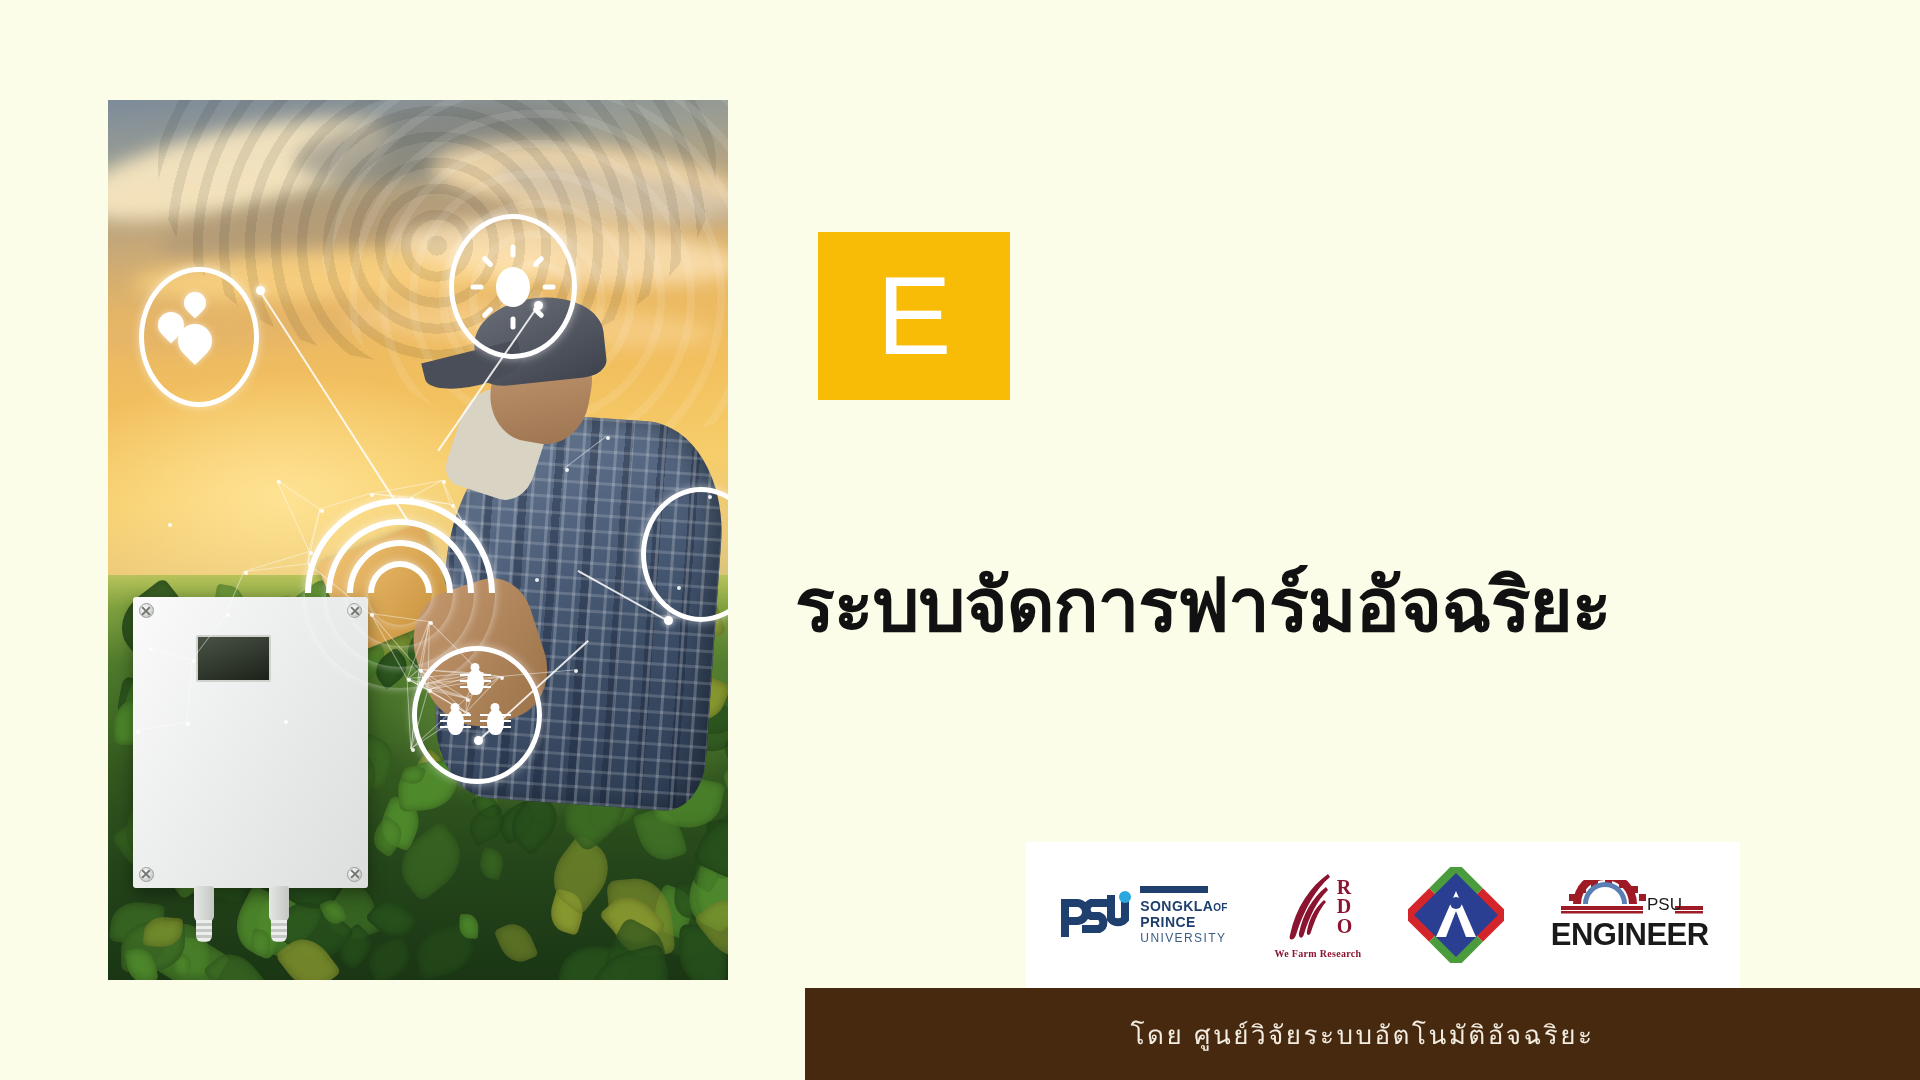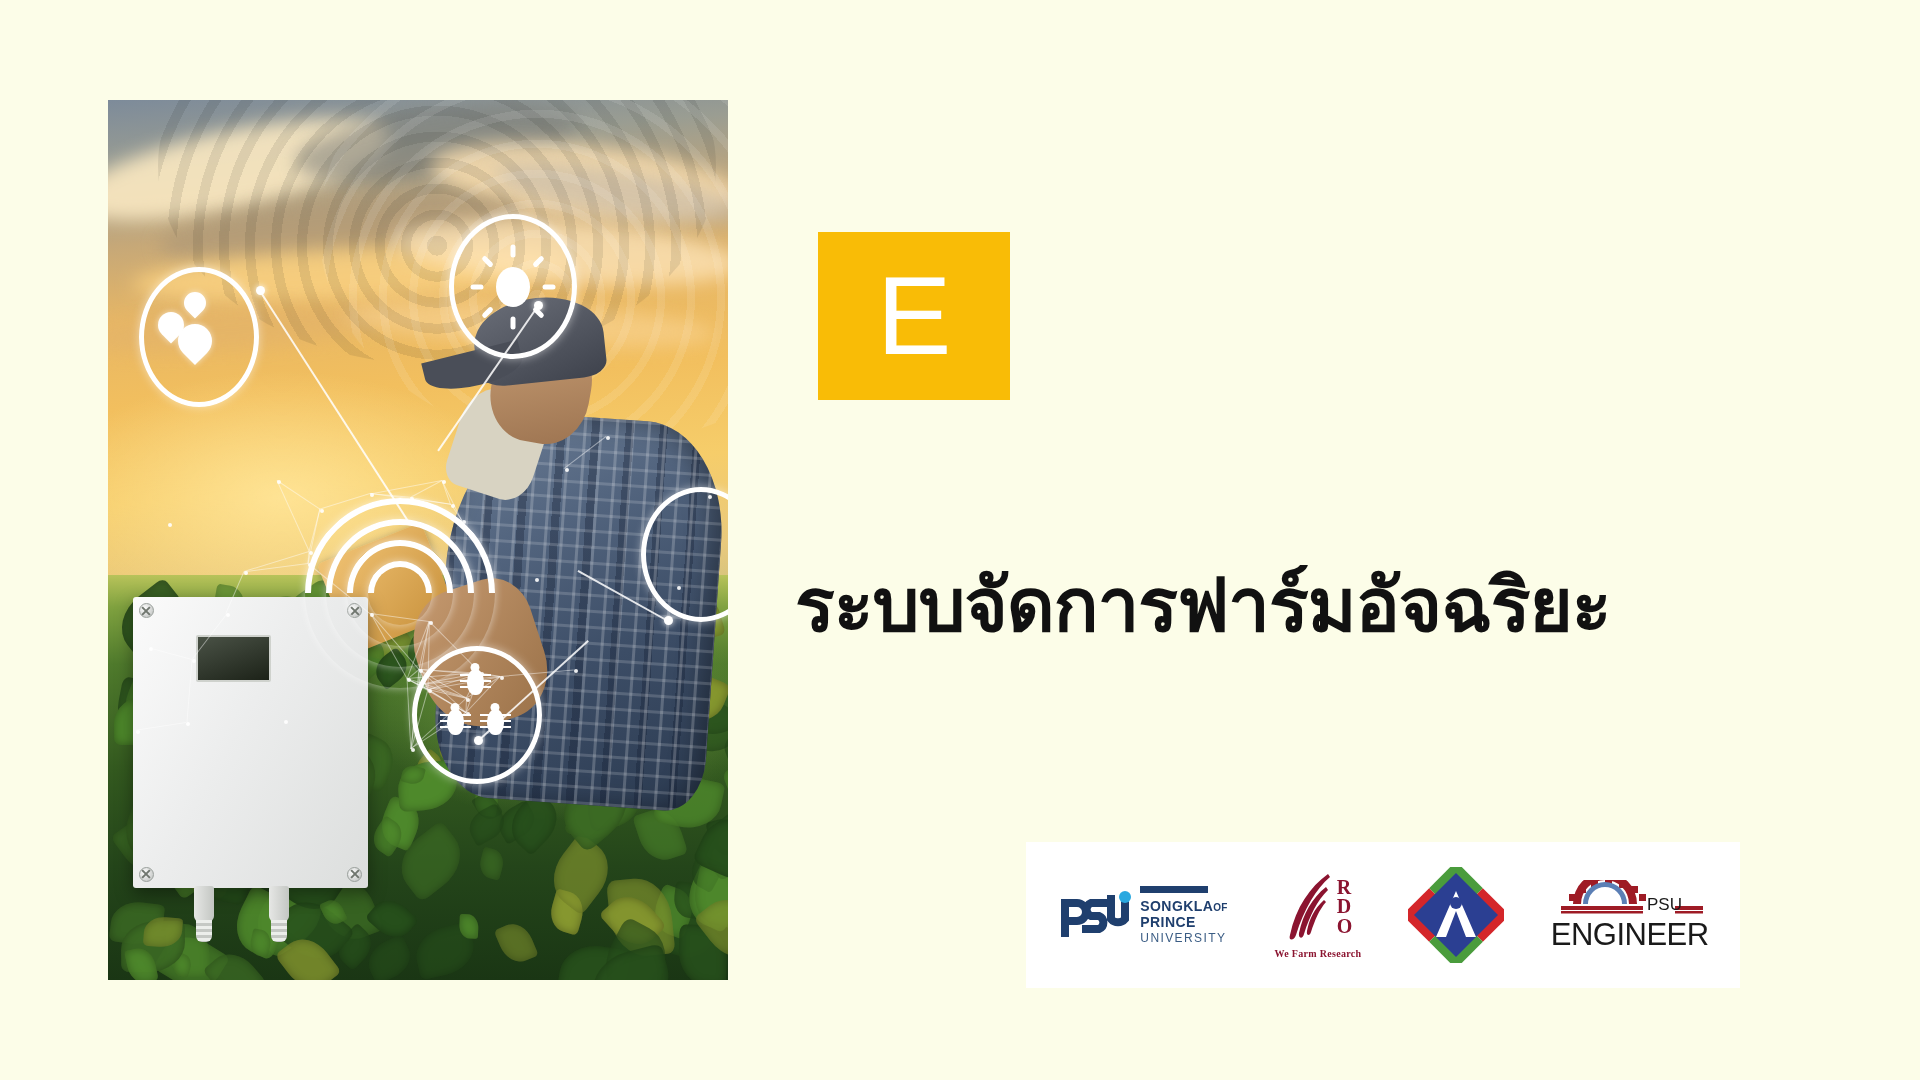--- a/index.html
+++ b/index.html
@@ -224,21 +224,21 @@
   .rdo-top{display:flex;align-items:center;gap:1px;}
   .rdo-letters{display:flex;flex-direction:column;line-height:.96;color:#8b1430;font-size:20px;font-weight:bold;font-family:"Liberation Serif",serif;}
   .rdo-tag{font-size:10px;font-weight:bold;color:#8b1430;font-family:"Liberation Serif",serif;letter-spacing:.3px;margin-top:3px;}
 
   
   .adia{position:relative;width:96px;height:96px;}
 
   
   .eng{flex-direction:column;align-items:center;gap:1px;}
   .eng-top{position:relative;width:150px;height:38px;}
-  .eng-word{font-size:31px;font-weight:normal;color:#1a1a1a;letter-spacing:-.5px;font-family:"Liberation Sans","DejaVu Sans",sans-serif;line-height:1;}
+  .eng-word{font-size:31px;font-weight:bold;color:#1a1a1a;letter-spacing:-.5px;font-family:"Liberation Sans","DejaVu Sans",sans-serif;line-height:1;}
 
   
   .footer{
     position:absolute;left:805px;top:988px;width:1115px;height:92px;
     background:#46290f;display:flex;align-items:center;justify-content:center;
   }
   .footer-text{
     color:#f3ece0;font-size:26px;letter-spacing:2.5px;
     font-family:"Liberation Sans","DejaVu Sans",sans-serif;white-space:nowrap;
   }
@@ -652,14 +652,17 @@
           <rect x="6" y="31" width="82" height="2.5" fill="#9e1b25"></rect>
           <rect x="120" y="26" width="28" height="4" fill="#9e1b25"></rect>
           <rect x="120" y="31" width="28" height="2.5" fill="#9e1b25"></rect>
           <text x="92" y="30" font-family="Liberation Sans, sans-serif" font-size="17" fill="#1a1a1a">PSU</text>
         </svg>
       </div>
       <div class="eng-word">ENGINEER</div>
     </div>
   </div>
 
+  <div class="footer">
+    <div class="footer-text">โดย  ศูนย์วิจัยระบบอัตโนมัติอัจฉริยะ</div>
+  </div>
 
 </div>
 
 </body></html>

